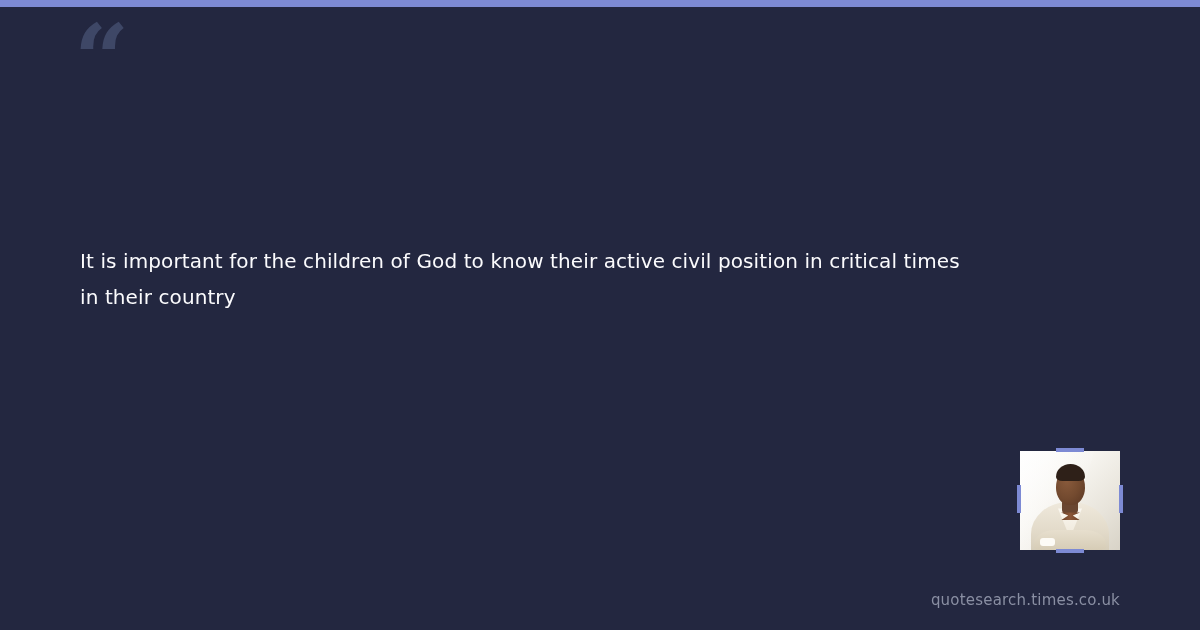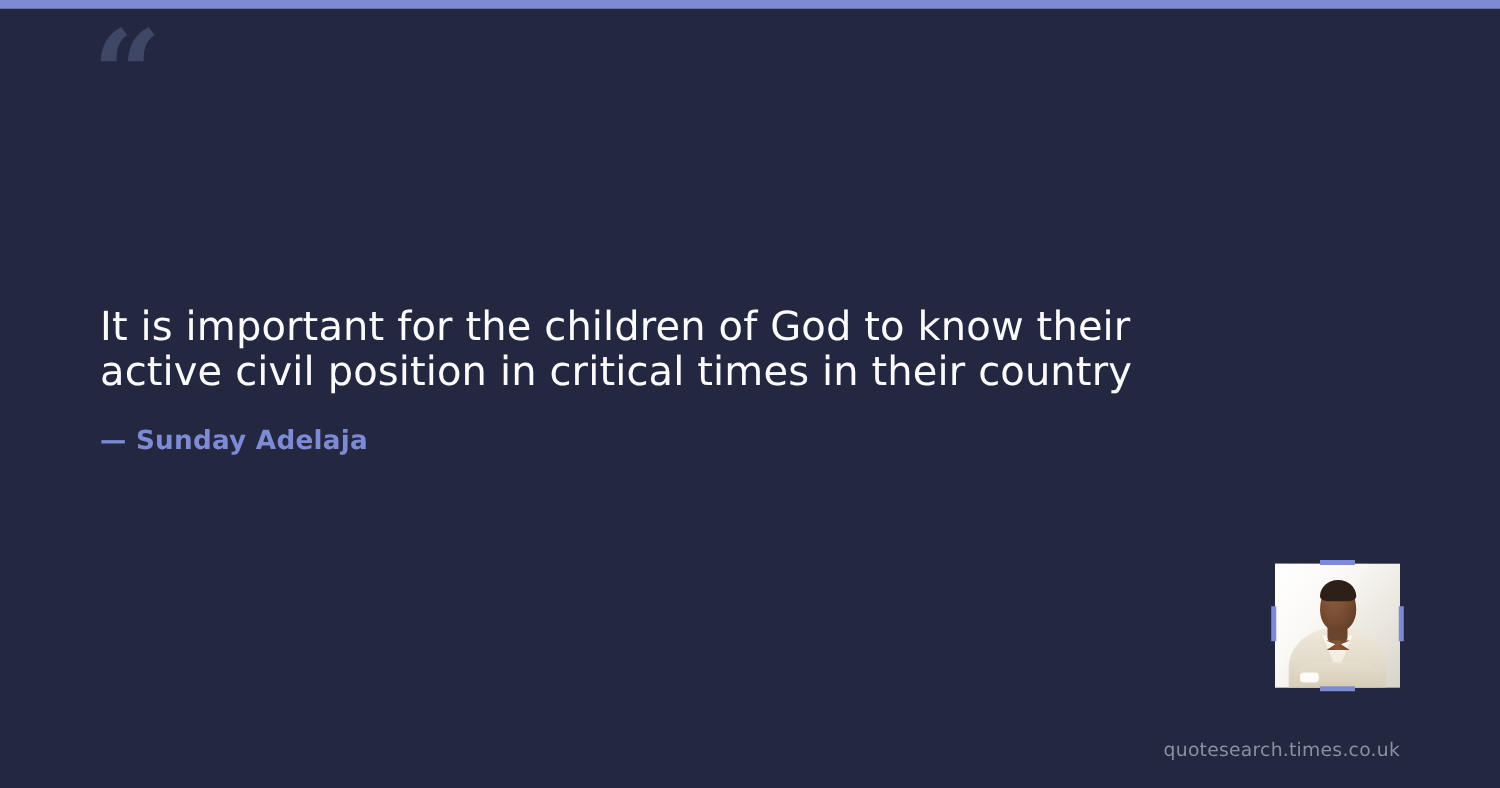--- a/index.html
+++ b/index.html
@@ -47,21 +47,21 @@
     user-select: none;
   }
 
   
   .quote-text {
     position: absolute;
     left: 80px;
     top: 243px;
     width: 880px;
     margin: 0;
-    font-size: 32px;
+    font-size: 20px;
     line-height: 36px;
     font-weight: 400;
     color: #fbfbfd;
     letter-spacing: 0.1px;
   }
 
   
   .author {
     position: absolute;
     left: 80px;
@@ -211,21 +211,20 @@
 <body>
 
 <div class="card">
 
   <div class="top-bar"></div>
 
   <div class="quote-glyph">“</div>
 
   <p class="quote-text">It is important for the children of God to know their active civil position in critical times in their country</p>
 
-  <div class="author">— Sunday Adelaja</div>
 
   <div class="portrait-frame">
     <div class="portrait">
       <div class="ph-bg"></div>
       <div class="ph-body"></div>
       <div class="ph-shirt"></div>
       <div class="ph-neck"></div>
       <div class="ph-head"></div>
       <div class="ph-hair"></div>
       <div class="ph-bowtie"></div>

